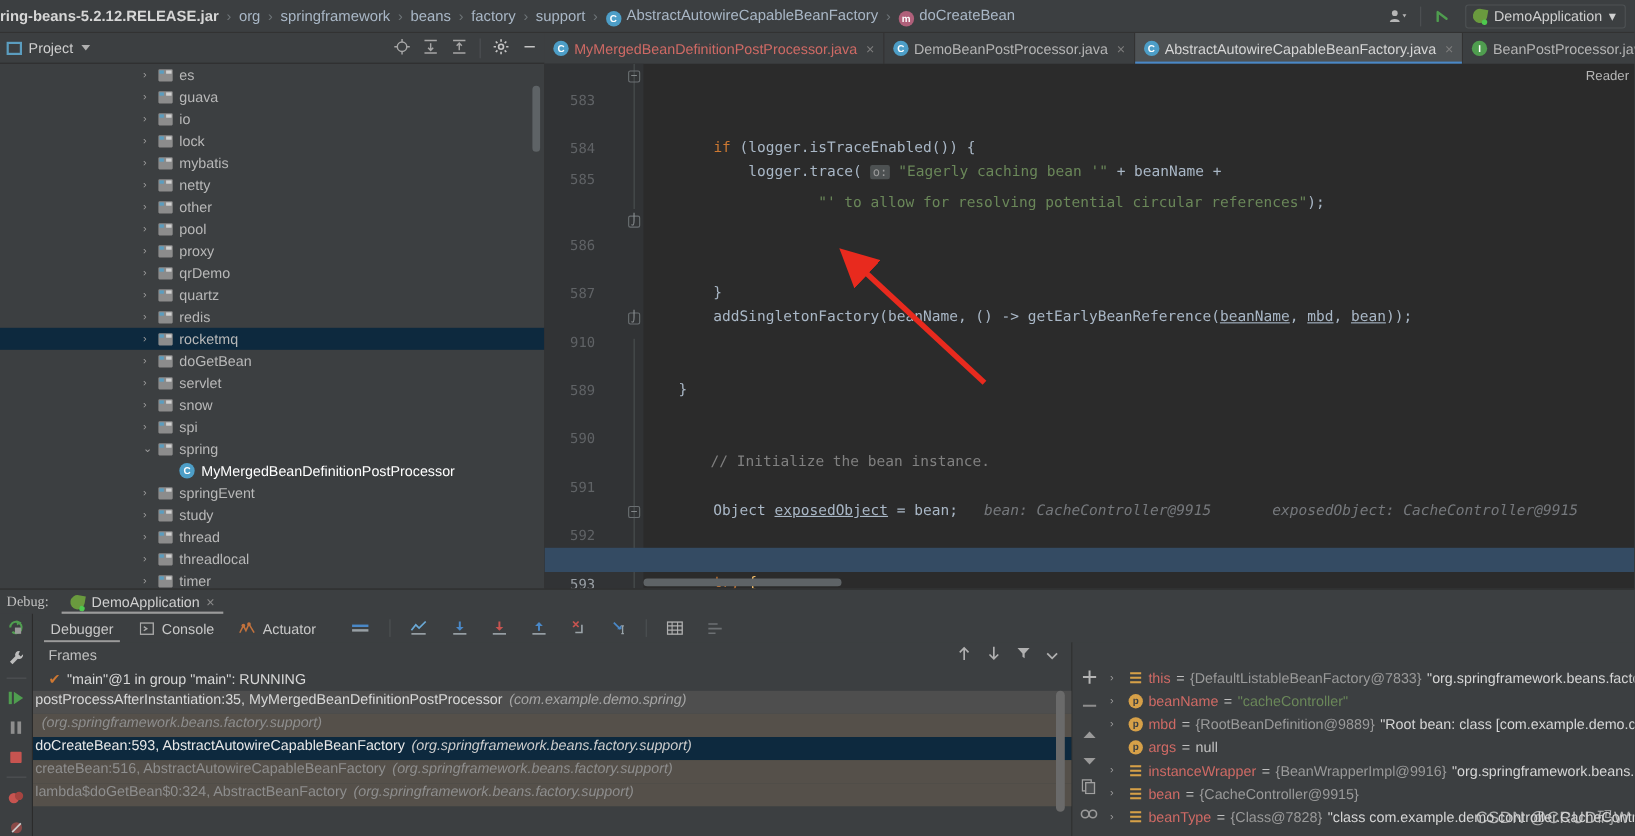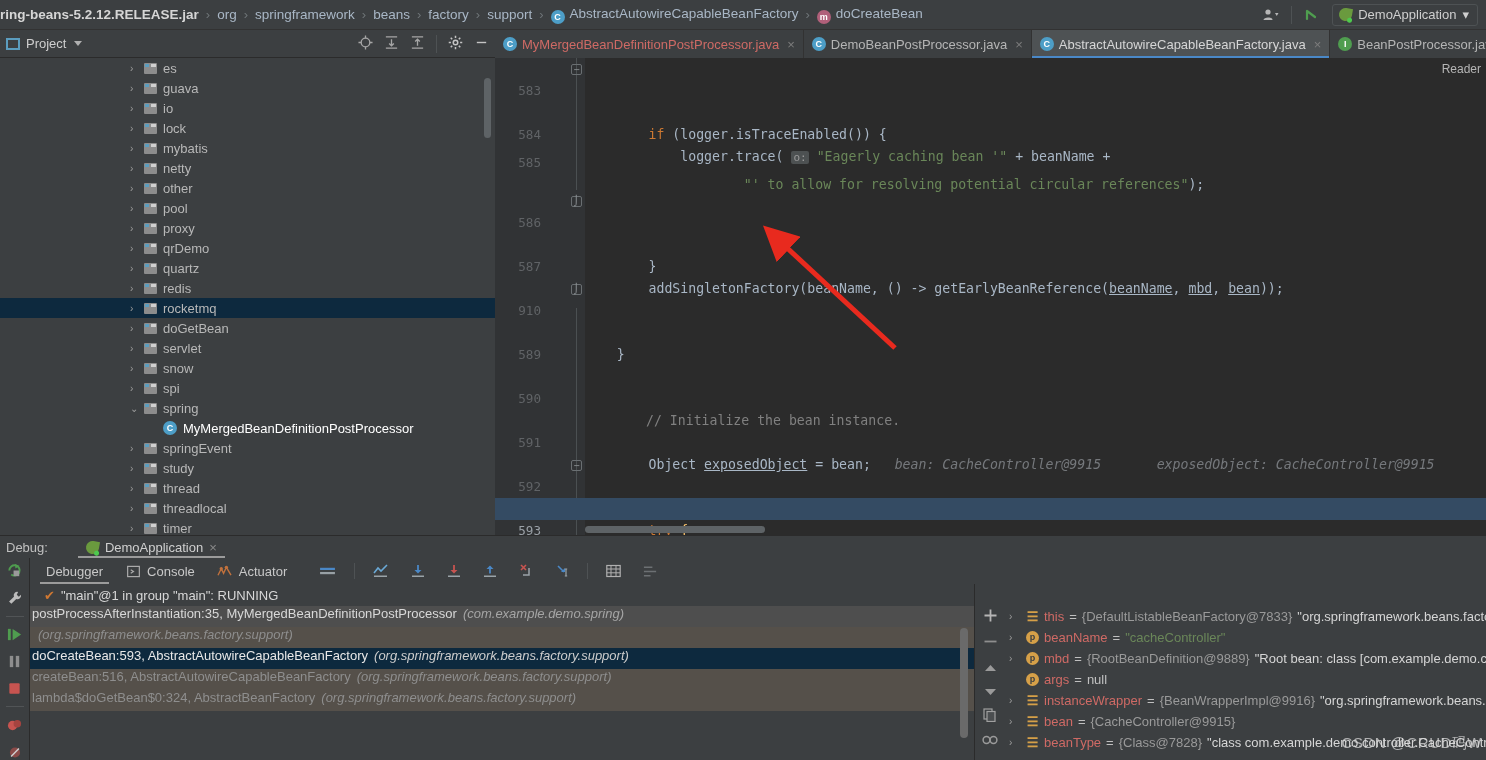--- a/index.html
+++ b/index.html
@@ -125,21 +125,21 @@
 
   
   .arrow-svg{ position:absolute; left:495px; top:58px; pointer-events:none; }
 
   
   .dbg{
     position:absolute; left:0; top:535px; width:1486px; height:225px; background:#3c3f41;
     border-top:1px solid #2b2b2b;
   }
   .dbg-head{ height:22px; display:flex; align-items:center; padding-left:6px; }
-  .dbg-head .lbl{ font-size:13px; color:#c0c0c0; margin-right:30px; }
+  .dbg-head .lbl{ font-size:13px; color:#c0c0c0; margin-right:12px;font-family:Liberation Serif, serif; }
   .dbg-tab{
     display:flex; align-items:center; gap:6px; font-size:13px; color:#d0d0d0;
     padding:0 8px; height:22px; position:relative;
   }
   .dbg-tab::after{ content:''; position:absolute; left:0;right:0;bottom:0;height:2px;background:#9b9b9b;}
   .dbg-tab .x{ color:#8a8a8a; font-size:13px;}
   .left-rail{
     position:absolute; left:0; top:22px; width:30px; height:203px; background:#3c3f41;
     display:flex; flex-direction:column; align-items:center; padding-top:4px; gap:9px;
     border-right:1px solid #2b2b2b;
@@ -647,20 +647,37 @@
           </svg>
         </div>
       <div class="dt">
           <svg width="15" height="13" viewBox="0 0 16 13">
             <path d="M1 2 h9 M1 6.5 h13 M1 11 h7" stroke="#6c7073" stroke-width="1.6"></path>
           </svg>
         </div>
     </div>
 
     <div class="frames-pane">
+      <div class="frames-hdr">
+        <span>Frames</span>
+        <div class="tools">
+          <span><svg width="13" height="14" viewBox="0 0 13 14">
+                <path d="M6.5 13 v-11 M2.5 6 L6.5 2 L10.5 6" stroke="#b0b0b0" stroke-width="1.5" fill="none"></path>
+              </svg></span>
+          <span><svg width="13" height="14" viewBox="0 0 13 14">
+                <path d="M6.5 1 v11 M2.5 8 L6.5 12 L10.5 8" stroke="#b0b0b0" stroke-width="1.5" fill="none"></path>
+              </svg></span>
+          <span><svg width="13" height="13" viewBox="0 0 13 13">
+                <path d="M1 2 h11 L7.5 7 v4.5 L5.5 10 V7 Z" fill="#b0b0b0"></path>
+              </svg></span>
+          <span><svg width="11" height="8" viewBox="0 0 11 8">
+                <path d="M1 2 L5.5 6.5 L10 2" fill="none" stroke="#b0b0b0" stroke-width="1.6"></path>
+              </svg></span>
+        </div>
+      </div>
       <div class="thread-row">
         <span class="check">✔</span>
         <span>"main"@1 in group "main": RUNNING</span>
       </div>
       <div class="frame lit">
           <span>postProcessAfterInstantiation:35, MyMergedBeanDefinitionPostProcessor</span>
           <span class="pkg">(com.example.demo.spring)</span>
         </div>
       <div class="frame dim">
           <span class="pkg">(org.springframework.beans.factory.support)</span>

